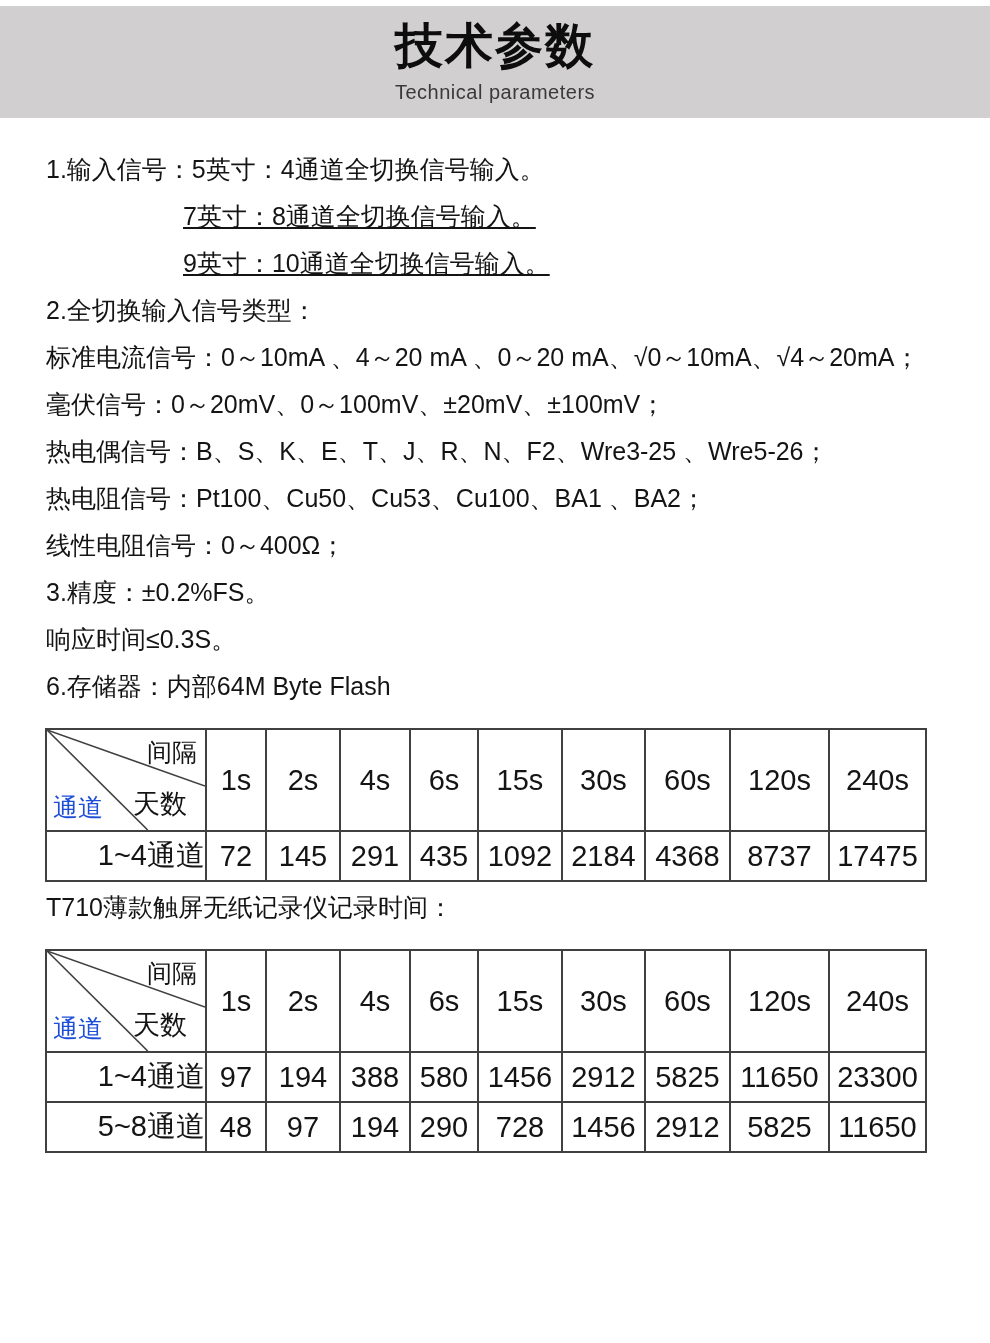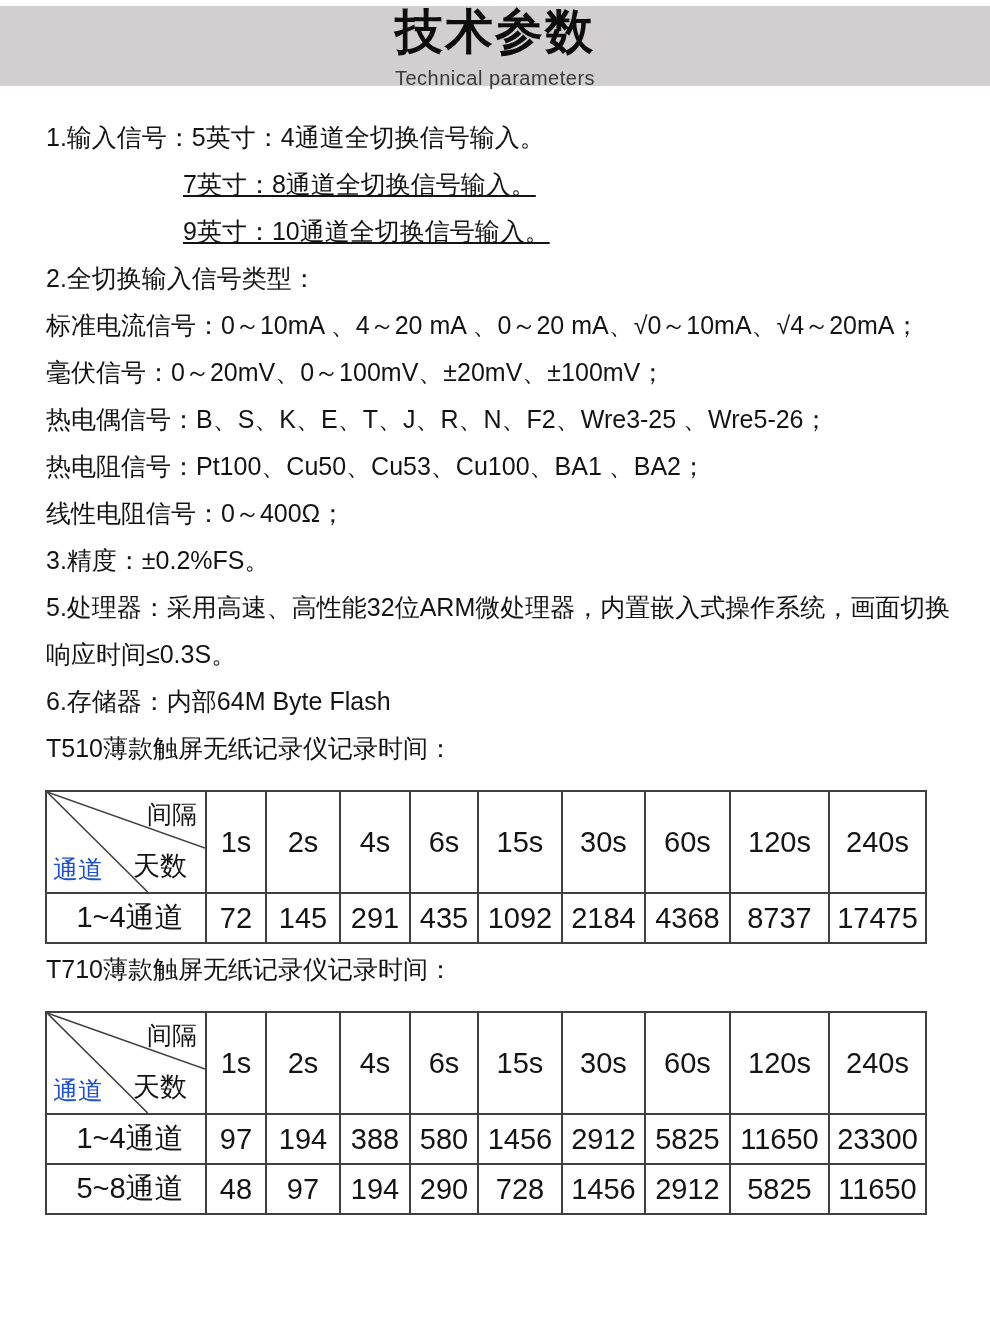--- a/index.html
+++ b/index.html
@@ -3,22 +3,22 @@
 <meta charset="utf-8">
 <style>
   html,body{margin:0;padding:0;}
   body{
     width:990px;height:1343px;background:#ffffff;
     font-family:"Liberation Sans","DejaVu Sans",sans-serif;
     color:#111;overflow:hidden;
   }
   
   .banner{
-    margin-top:6px;width:990px;height:80px;background:#d1cfd0;
-    display:flex;flex-direction:column;align-items:center;justify-content:space-between;
+    margin-top:6px;width:990px;height:112px;background:#d1cfd0;
+    display:flex;flex-direction:column;align-items:center;justify-content:center;
   }
   .banner .title{
     font-size:48px;font-weight:bold;color:#0d0d0d;letter-spacing:2px;line-height:1.1;
   }
   .banner .subtitle{
     font-size:20px;color:#3a3a3a;margin-top:8px;letter-spacing:0.5px;
   }
   
   .content{padding:26px 40px 0 42px;}
   .content p{
@@ -36,21 +36,21 @@
     border-collapse:collapse;table-layout:fixed;width:880px;
     margin:20px 0 0 3px;
   }
   table.rec td,table.rec th{
     border:2px solid #404040;font-weight:normal;
     font-size:29px;color:#141414;text-align:center;vertical-align:middle;
     padding:0;overflow:hidden;
   }
   table.rec .headrow th{height:100px;}
   table.rec .datarow td{height:48px;}
-  table.rec td.rowlabel{text-align:center;padding-left:8px;}
+  table.rec td.rowlabel{text-align:right;padding-left:8px;}
   
   th.corner{position:relative;}
   th.corner svg{position:absolute;left:0;top:0;width:100%;height:100%;display:block;}
   th.corner .c-top{
     position:absolute;top:6px;right:8px;font-size:25px;color:#141414;text-align:center;
   }
   th.corner .c-mid{
     position:absolute;top:56px;left:86px;font-size:27px;color:#141414;font-family:Liberation Mono, monospace;
   }
   th.corner .c-bot{
@@ -70,25 +70,23 @@
   <p>1.输入信号：5英寸：4通道全切换信号输入。</p>
   <p class="indent">7英寸：8通道全切换信号输入。</p>
   <p class="indent">9英寸：10通道全切换信号输入。</p>
   <p>2.全切换输入信号类型：</p>
   <p>标准电流信号：0～10mA 、4～20 mA 、0～20 mA、√0～10mA、√4～20mA；</p>
   <p>毫伏信号：0～20mV、0～100mV、±20mV、±100mV；</p>
   <p>热电偶信号：B、S、K、E、T、J、R、N、F2、Wre3-25 、Wre5-26；</p>
   <p>热电阻信号：Pt100、Cu50、Cu53、Cu100、BA1 、BA2；</p>
   <p>线性电阻信号：0～400Ω；</p>
   <p>3.精度：±0.2%FS。</p>
-  <p>5.处理器：采用高速、高性能32位ARM微处理器，内置嵌入式操作系统，画面切换</p>
   <p>响应时间≤0.3S。</p>
   <p>6.存储器：内部64M Byte Flash</p>
 
-  <p class="table-title tt-gap1">T510薄款触屏无纸记录仪记录时间：</p>
 
   <table class="rec">
     <colgroup>
       <col style="width:160px">
         <col style="width:60px">
         <col style="width:74px">
       <col style="width:70px">
         <col style="width:68px">
         <col style="width:84px">
       <col style="width:83px">

